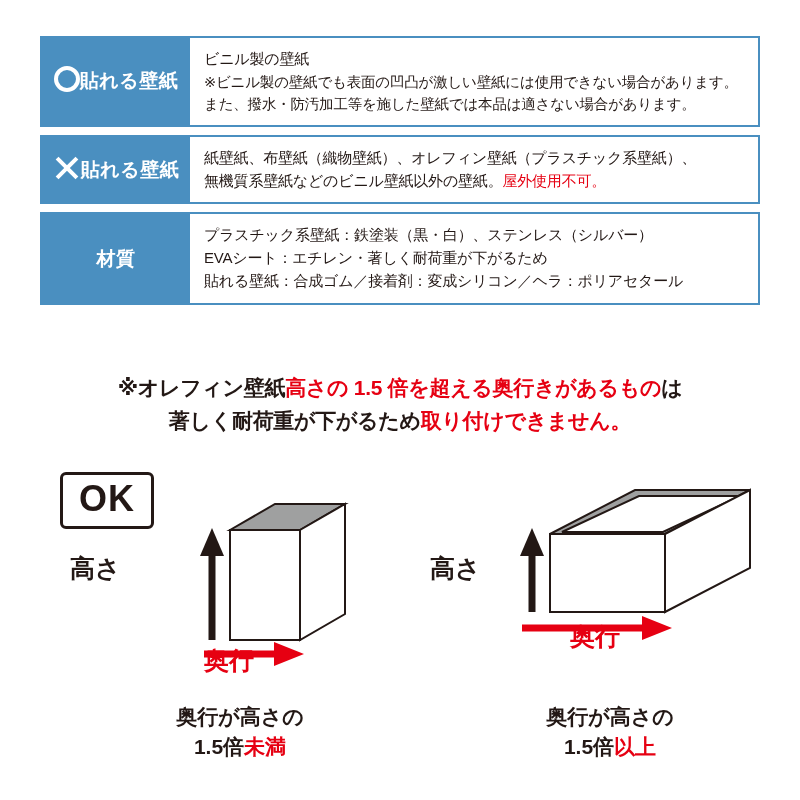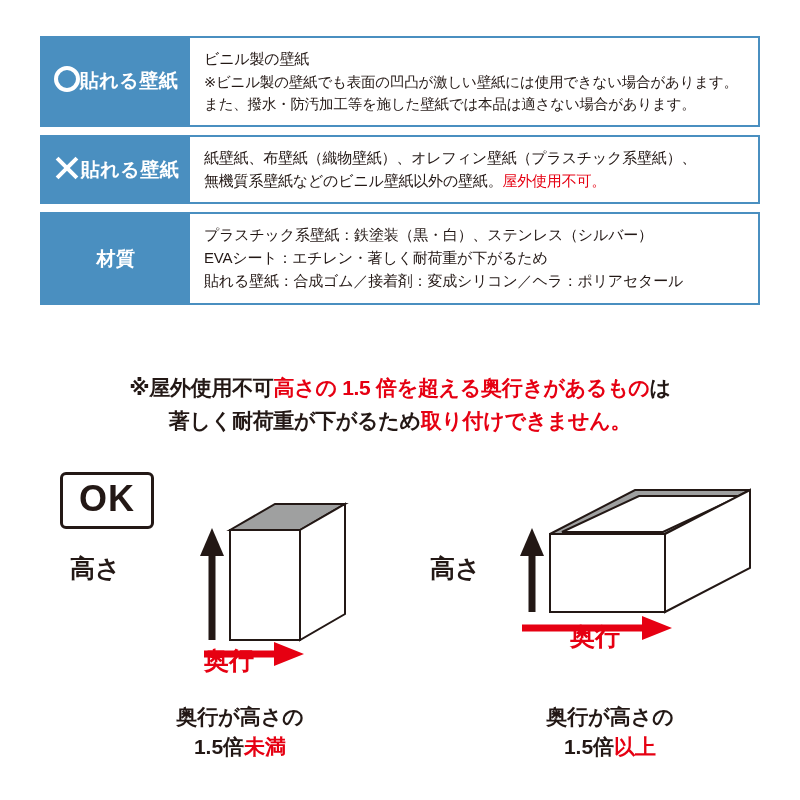--- a/index.html
+++ b/index.html
@@ -214,21 +214,21 @@
       </div>
       <div class="spec-body">
         <p>プラスチック系壁紙：鉄塗装（黒・白）、ステンレス（シルバー）</p>
         <p>EVAシート：エチレン・著しく耐荷重が下がるため</p>
         <p>貼れる壁紙：合成ゴム／接着剤：変成シリコン／ヘラ：ポリアセタール</p>
       </div>
     </div>
   </div>
 
   <div class="notice">
-    <div><span>※屋外使用不可</span><span class="red">高さの 1.5 倍を超える奥行きがあるもの</span><span>は</span></div>
+    <div><span>※オレフィン壁紙</span><span class="red">高さの 1.5 倍を超える奥行きがあるもの</span><span>は</span></div>
     <div><span>著しく耐荷重が下がるため</span><span class="red">取り付けできません。</span></div>
   </div>
 
   <div class="illus">
 
     <div class="badge ok">OK</div>
 
     <svg width="320" height="240" viewBox="0 0 320 240" style="position:absolute; left:60px; top:20px;">
 
       <polygon points="170,58 215,32 285,32 240,58" fill="#9fa0a0" stroke="#231815" stroke-width="2"></polygon>

